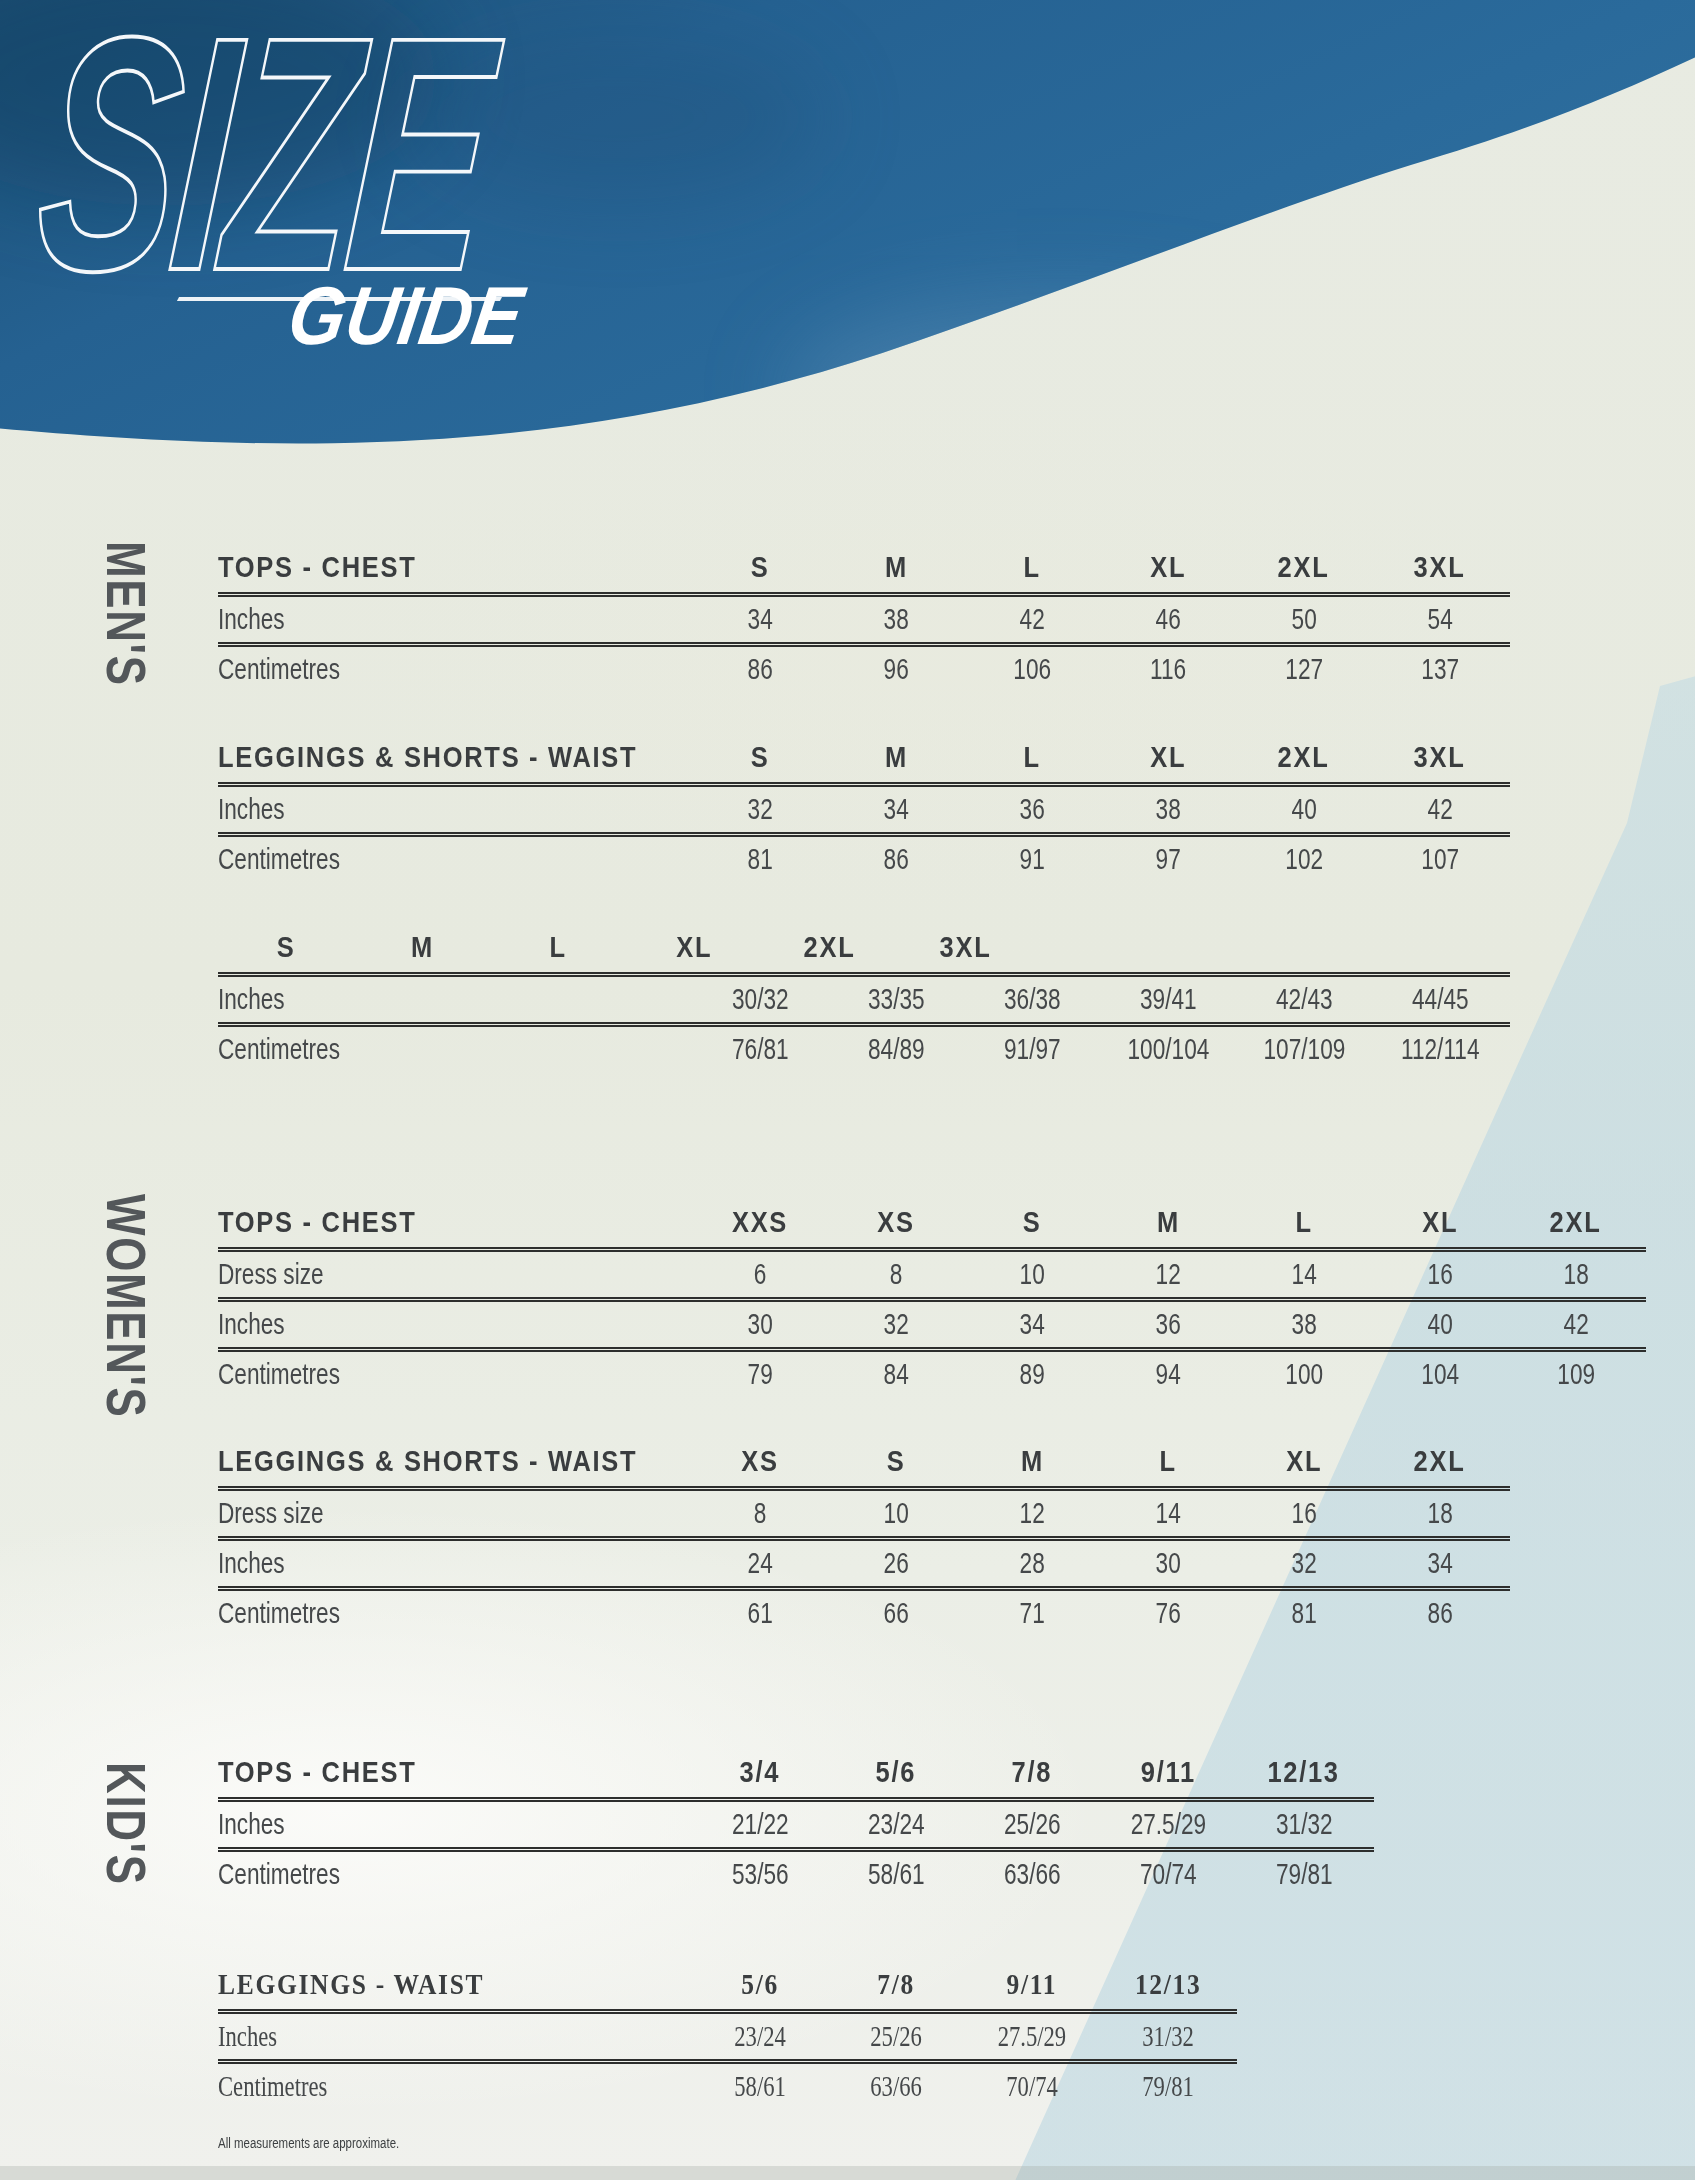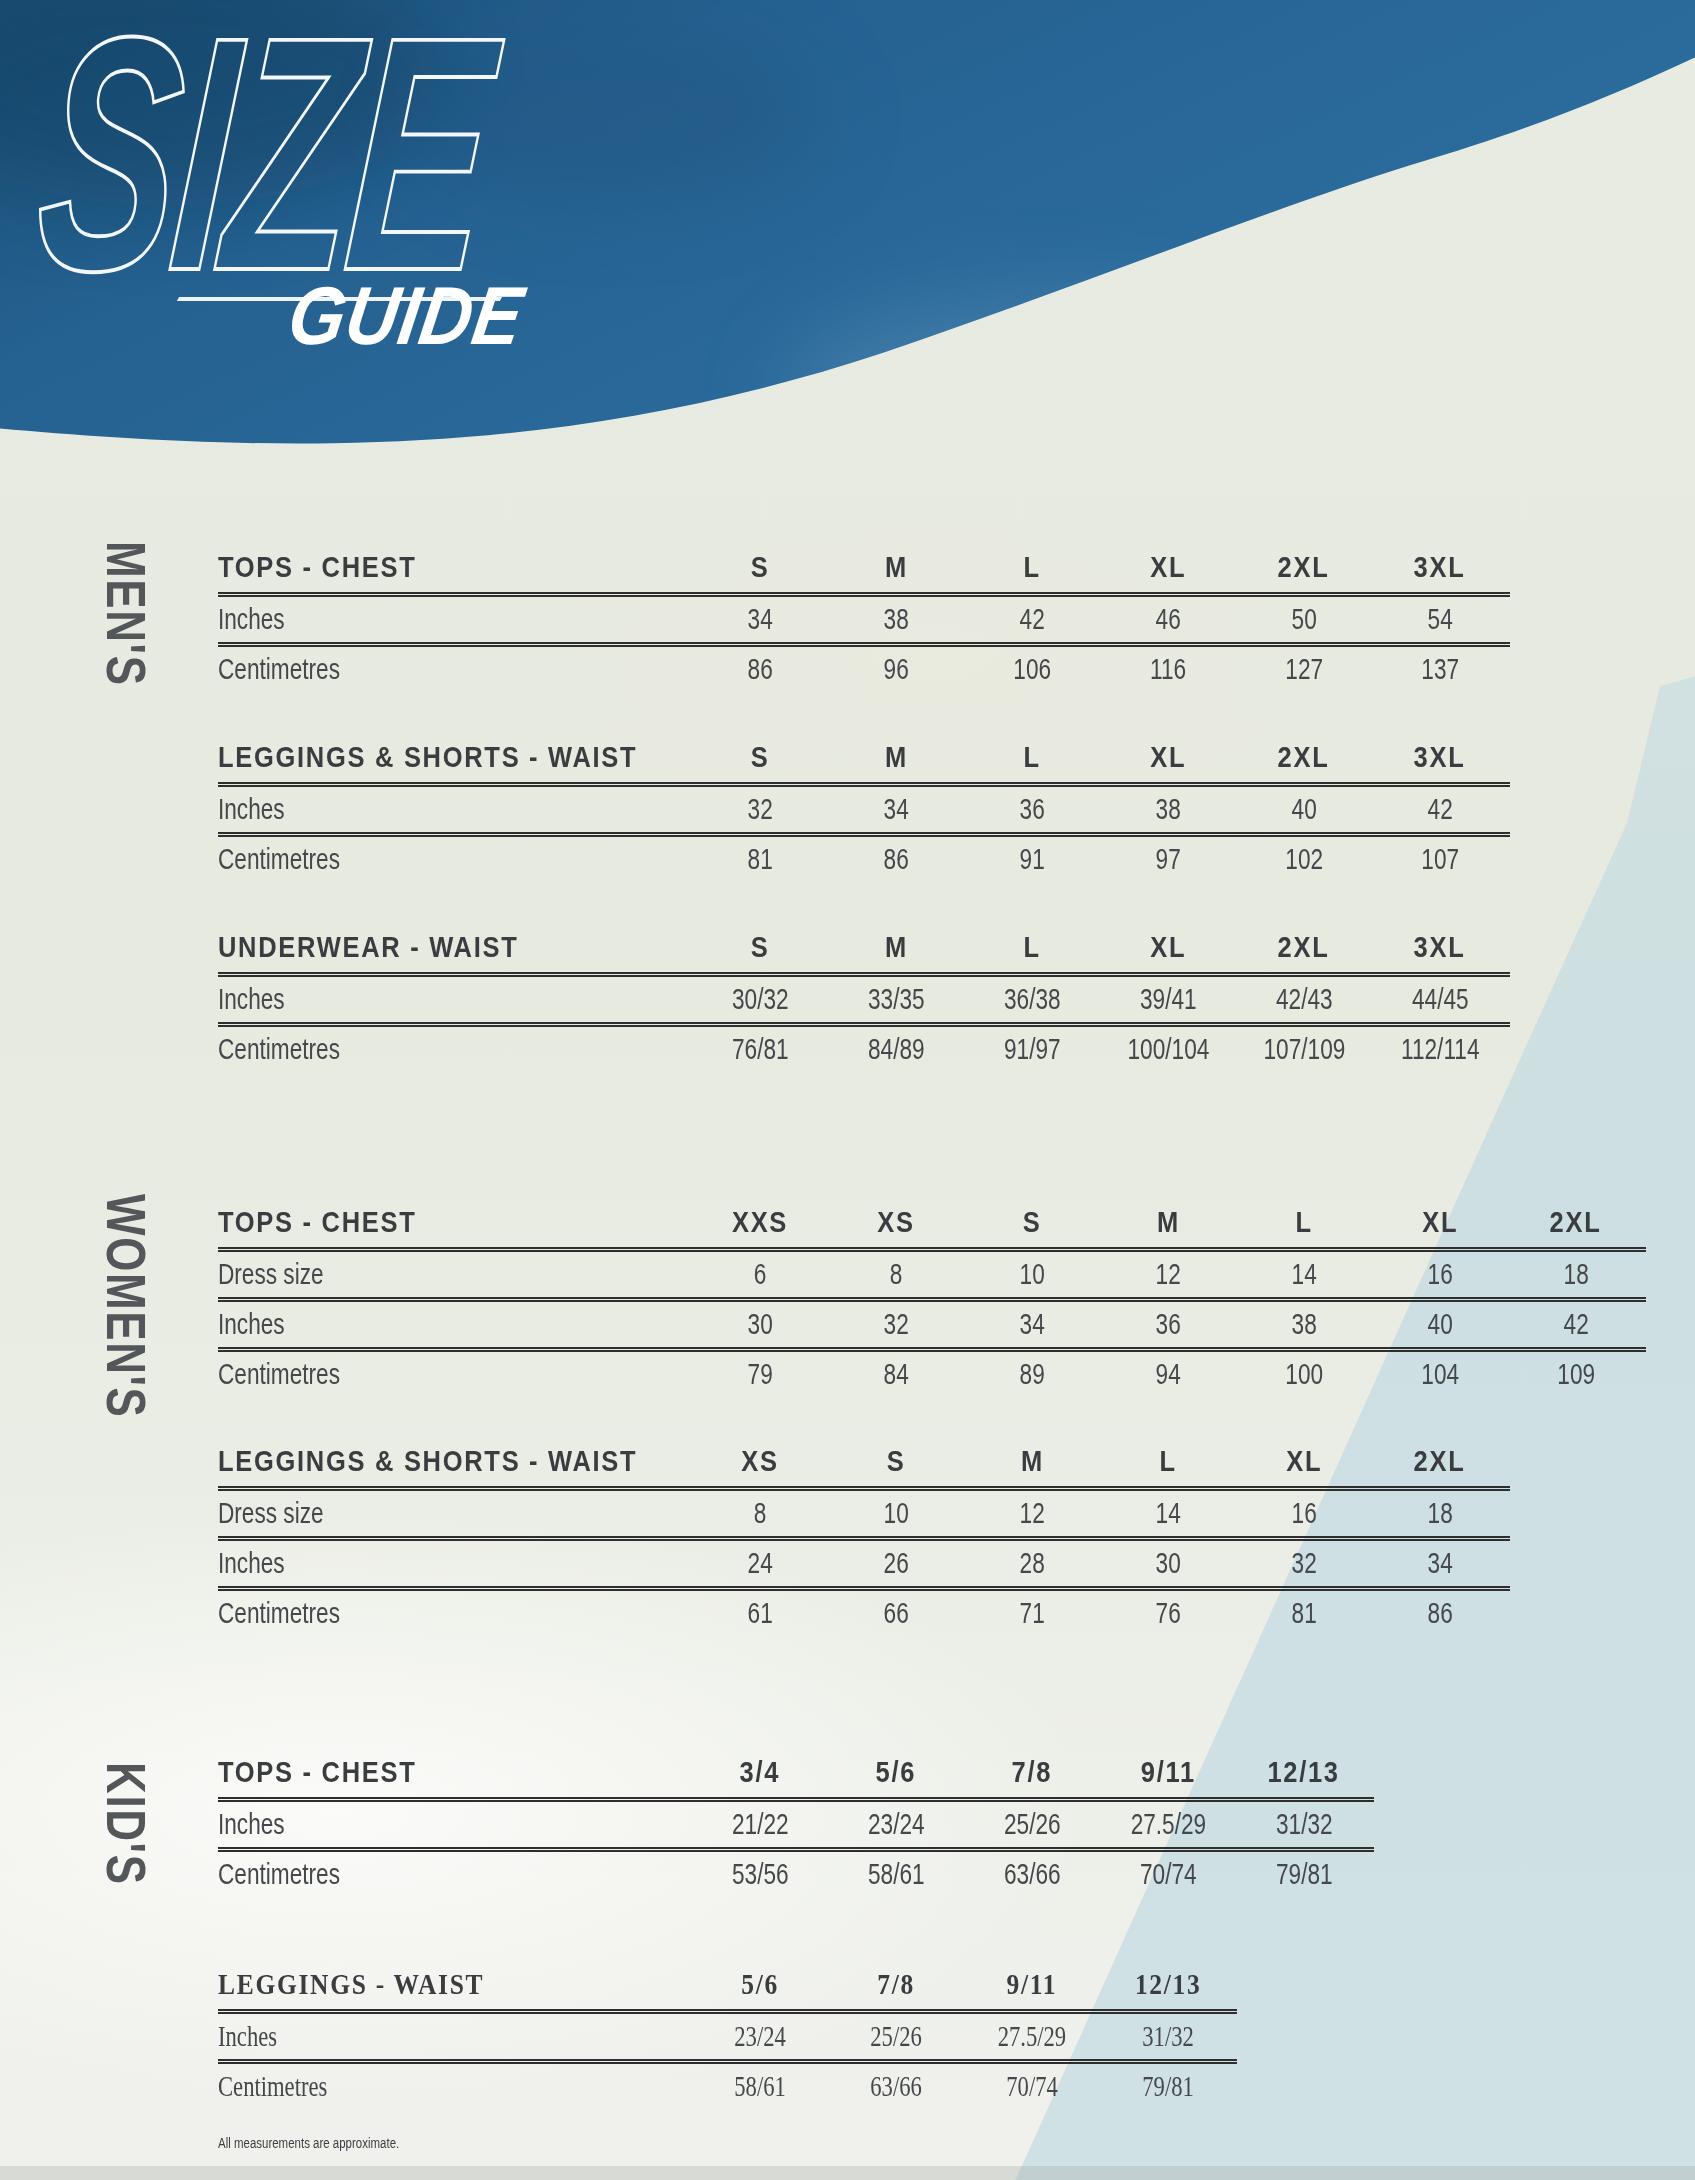--- a/index.html
+++ b/index.html
@@ -166,21 +166,20 @@
           <div class="cell"><span class="c">81</span></div>
           <div class="cell"><span class="c">86</span></div>
           <div class="cell"><span class="c">91</span></div>
           <div class="cell"><span class="c">97</span></div>
           <div class="cell"><span class="c">102</span></div>
           <div class="cell"><span class="c">107</span></div>
         </div>
       </div>
       <div class="size-table" style="top: 921px; width: 1292px;">
         <div class="trow thead">
-          <div class="label-cell"><span class="c">UNDERWEAR - WAIST</span></div>
           <div class="cell"><span class="c">S</span></div>
           <div class="cell"><span class="c">M</span></div>
           <div class="cell"><span class="c">L</span></div>
           <div class="cell"><span class="c">XL</span></div>
           <div class="cell"><span class="c">2XL</span></div>
           <div class="cell"><span class="c">3XL</span></div>
         </div>
         <div class="rule"></div>
         <div class="trow">
           <div class="label-cell"><span class="c">Inches</span></div>

